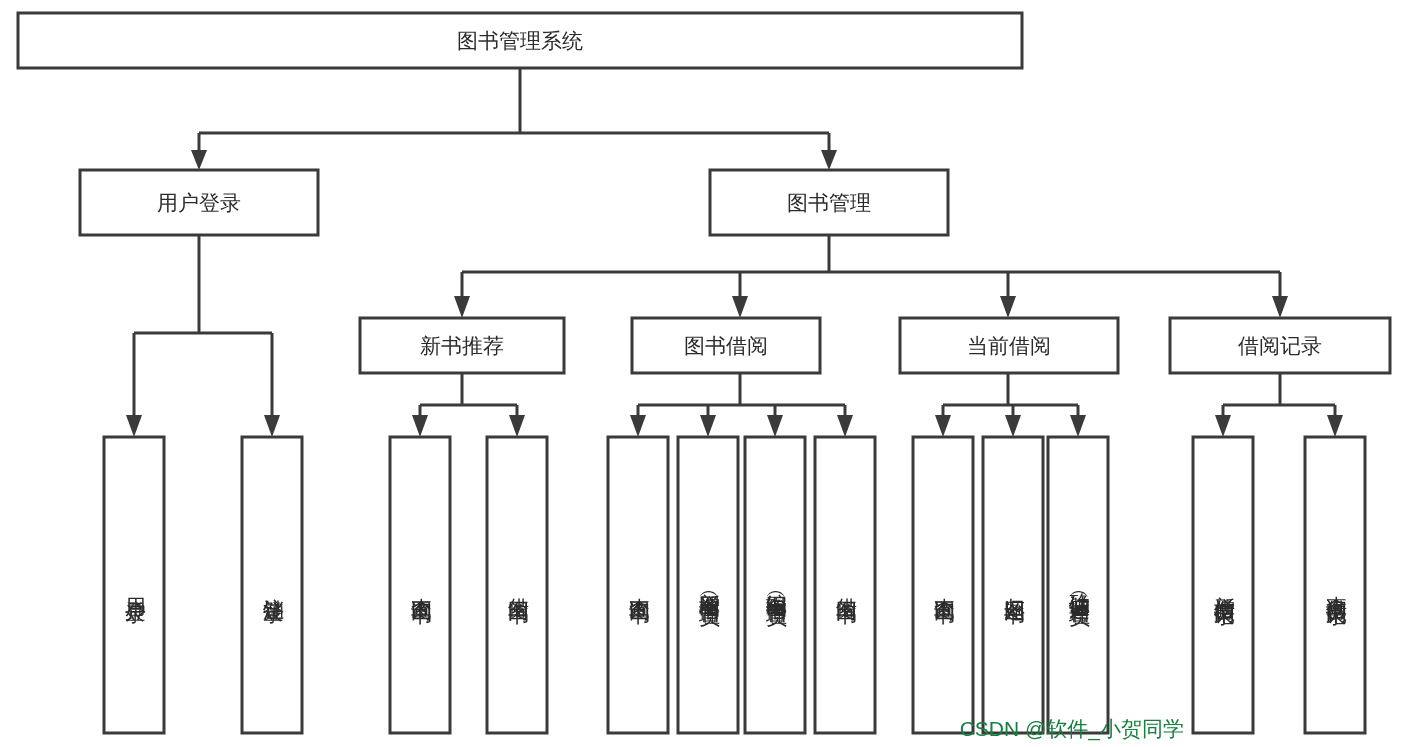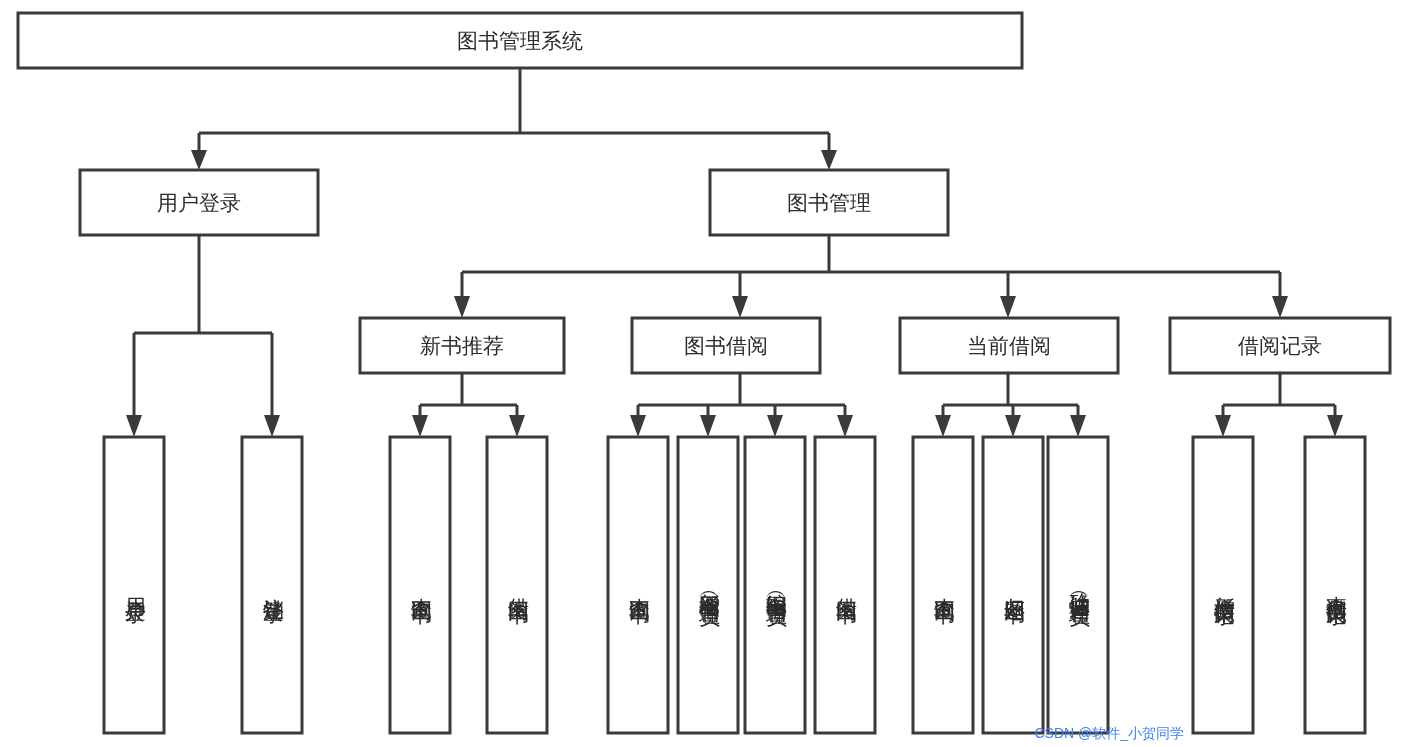--- a/index.html
+++ b/index.html
@@ -52,22 +52,22 @@
   }
   .arrow-head {
     fill: #3a3a3a;
     stroke: none;
   }
   .watermark {
     position: absolute;
     right: 8px;
     bottom: 4px;
     font-family: "Liberation Sans", "DejaVu Sans", sans-serif;
-    font-size: 14px;
-    color: #3b82f6;
+    font-size: 21px;
+    color: #15803d;
     white-space: nowrap;
     user-select: none;
   }
 </style>
 </head>
 <body>
 
 <div id="diagram-root">
   <svg class="flow" viewBox="0 0 1405 747">
 

